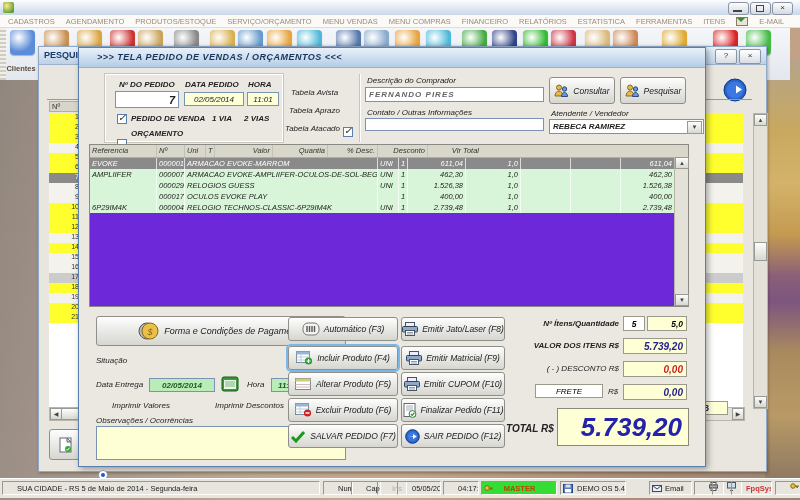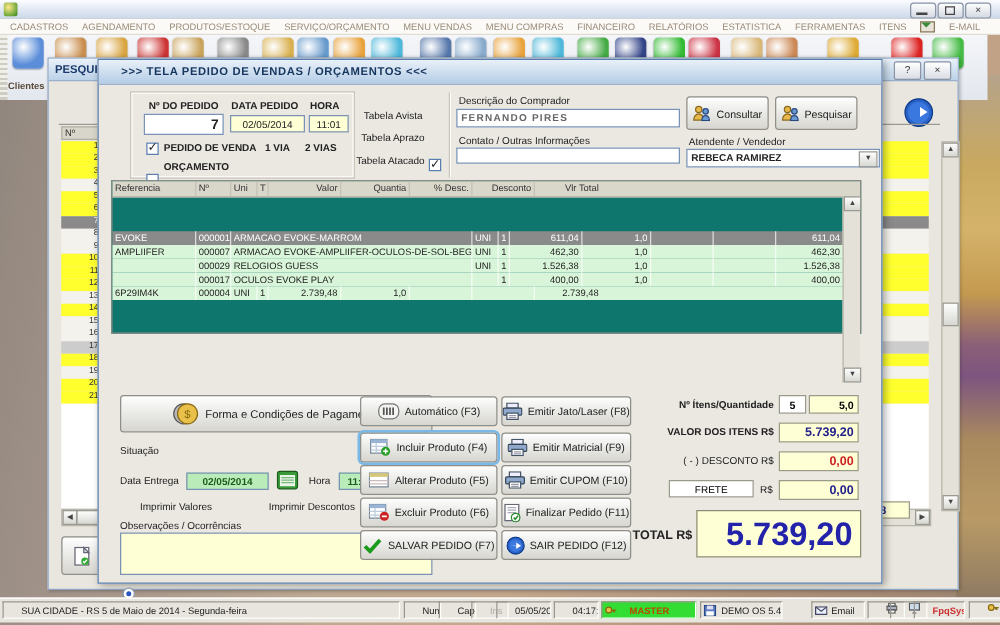--- a/index.html
+++ b/index.html
@@ -52,32 +52,32 @@
   .bg-row.w{background:#f4f2ec;}
   .bg-row.g{background:#cccccc;}
   .bg-row.sel{background:#8a8a8a;}
   #bg-white{left:10px;top:276px;width:694px;height:84px;background:#fff;}
   #bg-vscroll{left:714px;top:66px;width:13px;height:294px;background:#e4e1d8;border:1px solid #b8b5aa;}
   #bg-hscroll{left:10px;top:360px;width:694px;height:12px;background:#e4e1d8;border:1px solid #b8b5aa;}
   .sb-btn{background:linear-gradient(180deg,#fdfdfd,#d8d8d2);border:1px solid #9a9a94;font-size:6px;color:#444;text-align:center;line-height:10px;}
   #bg-docbtn{left:10px;top:382px;width:33px;height:31px;}
   #bg-grand{left:668px;top:401px;width:60px;height:14px;border:1px solid #9a9a8a;background:#ffffd6;font-size:9px;font-weight:bold;color:#22228a;text-align:left;line-height:13px;padding-right:2px;box-sizing:border-box;}
   
-  #dlg{left:78px;top:47px;width:626px;height:418px;background:#ebe8e1;border:1px solid #5a7fae;box-shadow:2px 2px 6px rgba(0,0,0,.35);}
+  #dlg{left:78px;top:47px;width:626px;height:418px;background:#ebe8e1;border:1px solid #5a7fae;box-shadow:2px 2px 6px rgba(0,0,0,.35);font-style:italic;}
   #dlg-title{left:0;top:0;width:100%;height:19px;background:linear-gradient(180deg,#e9f1f9,#b4cce6);border-bottom:1px solid #9ab0cc;}
   #dlg-title span{position:absolute;left:18px;top:4px;font-size:9px;font-weight:bold;color:#16365f;letter-spacing:.5px;}
   
   #grp-order{left:26px;top:26px;width:176px;height:66px;}
   
-  #tbl{left:10px;top:96px;width:600px;height:123px;background:#0f766e;border:1px solid #8a8a84;box-sizing:border-box;}
+  #tbl{left:10px;top:96px;width:600px;height:163px;background:#6d28d9;border:1px solid #8a8a84;box-sizing:border-box;}
   #tbl-hdr{display:flex;height:12px;background:#d9d6ca;border-bottom:1px solid #b0ada2;}
   #tbl-hdr div{font-size:7.5px;color:#333;box-sizing:border-box;border-right:1px solid #c4c1b6;padding:1px 2px 0 2px;overflow:hidden;white-space:nowrap;}
   .trow{display:flex;height:11px;background:#d9f5d9;}
   .trow div{font-size:7.5px;color:#222;box-sizing:border-box;padding:1px 2px 0 2px;overflow:hidden;white-space:nowrap;border-right:1px solid rgba(255,255,255,.7);}
-  .trow.sel{background:#8a8a8a;margin-top:27px;}
+  .trow.sel{background:#8a8a8a;}
   .trow.sel div{color:#fff;}
   .c0{width:67px;}.c1{width:28px;}.c2{width:193px;}.c3{width:21px;}.c4{width:9px;text-align:center;}
   .c5{width:58px;text-align:right;}.c6{width:55px;text-align:right;}.c7{width:50px;text-align:right;}
   .c8{width:50px;text-align:right;}.c9{width:53px;text-align:right;border-right:none!important;}
   #tbl-sb{position:absolute;right:0;top:12px;width:13px;height:149px;background:#e4e1d8;border-left:1px solid #b8b5aa;}
   
   #obs{left:17px;top:378px;width:250px;height:34px;}
   
   .act{width:110px;height:24px;position:absolute;}
   .act2{width:104px;height:24px;position:absolute;}
@@ -378,20 +378,21 @@
             <div class="c4">1</div>
             <div class="c5">400,00</div>
             <div class="c6">1,0</div>
             <div class="c7"></div>
             <div class="c8"></div>
             <div class="c9">400,00</div>
           </div>
           <div class="trow">
             <div class="c0">6P29IM4K</div>
             <div class="c1">000004</div>
+            <div class="c2">RELOGIO TECHNOS-CLASSIC-6P29IM4K</div>
             <div class="c3">UNI</div>
             <div class="c4">1</div>
             <div class="c5">2.739,48</div>
             <div class="c6">1,0</div>
             <div class="c7"></div>
             <div class="c8"></div>
             <div class="c9">2.739,48</div>
           </div>
         </div>
       <div id="tbl-sb">

